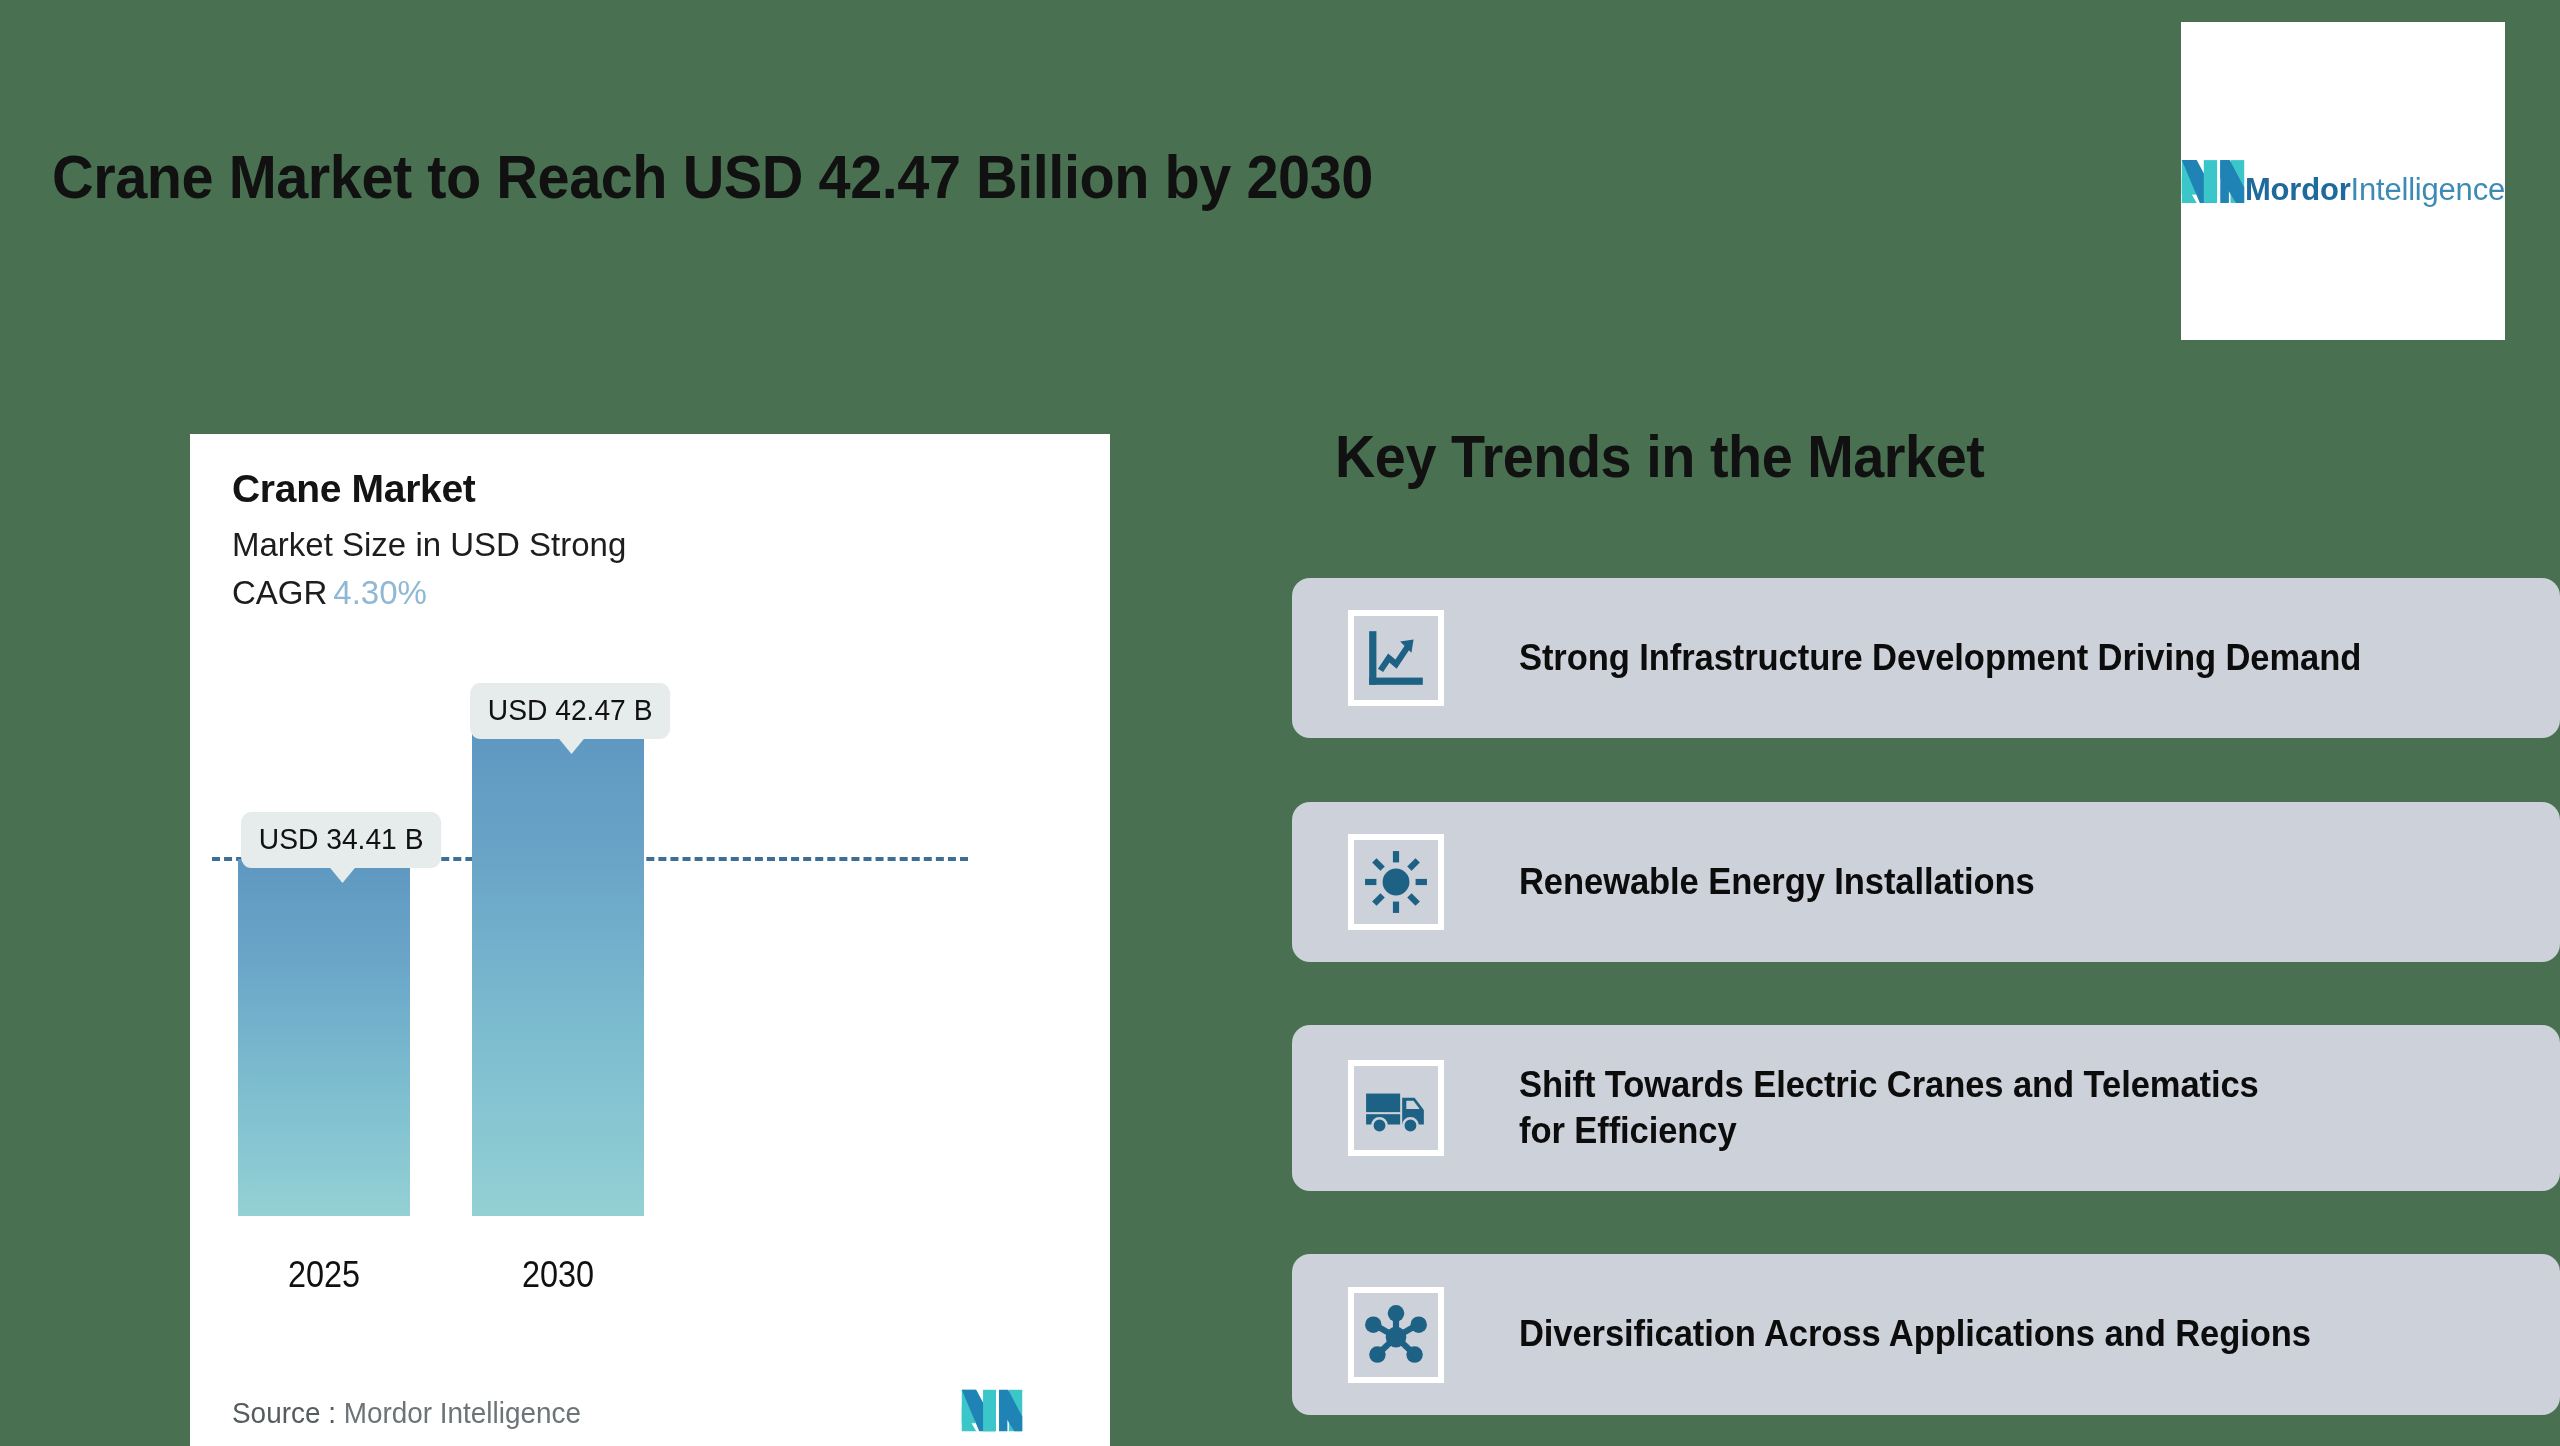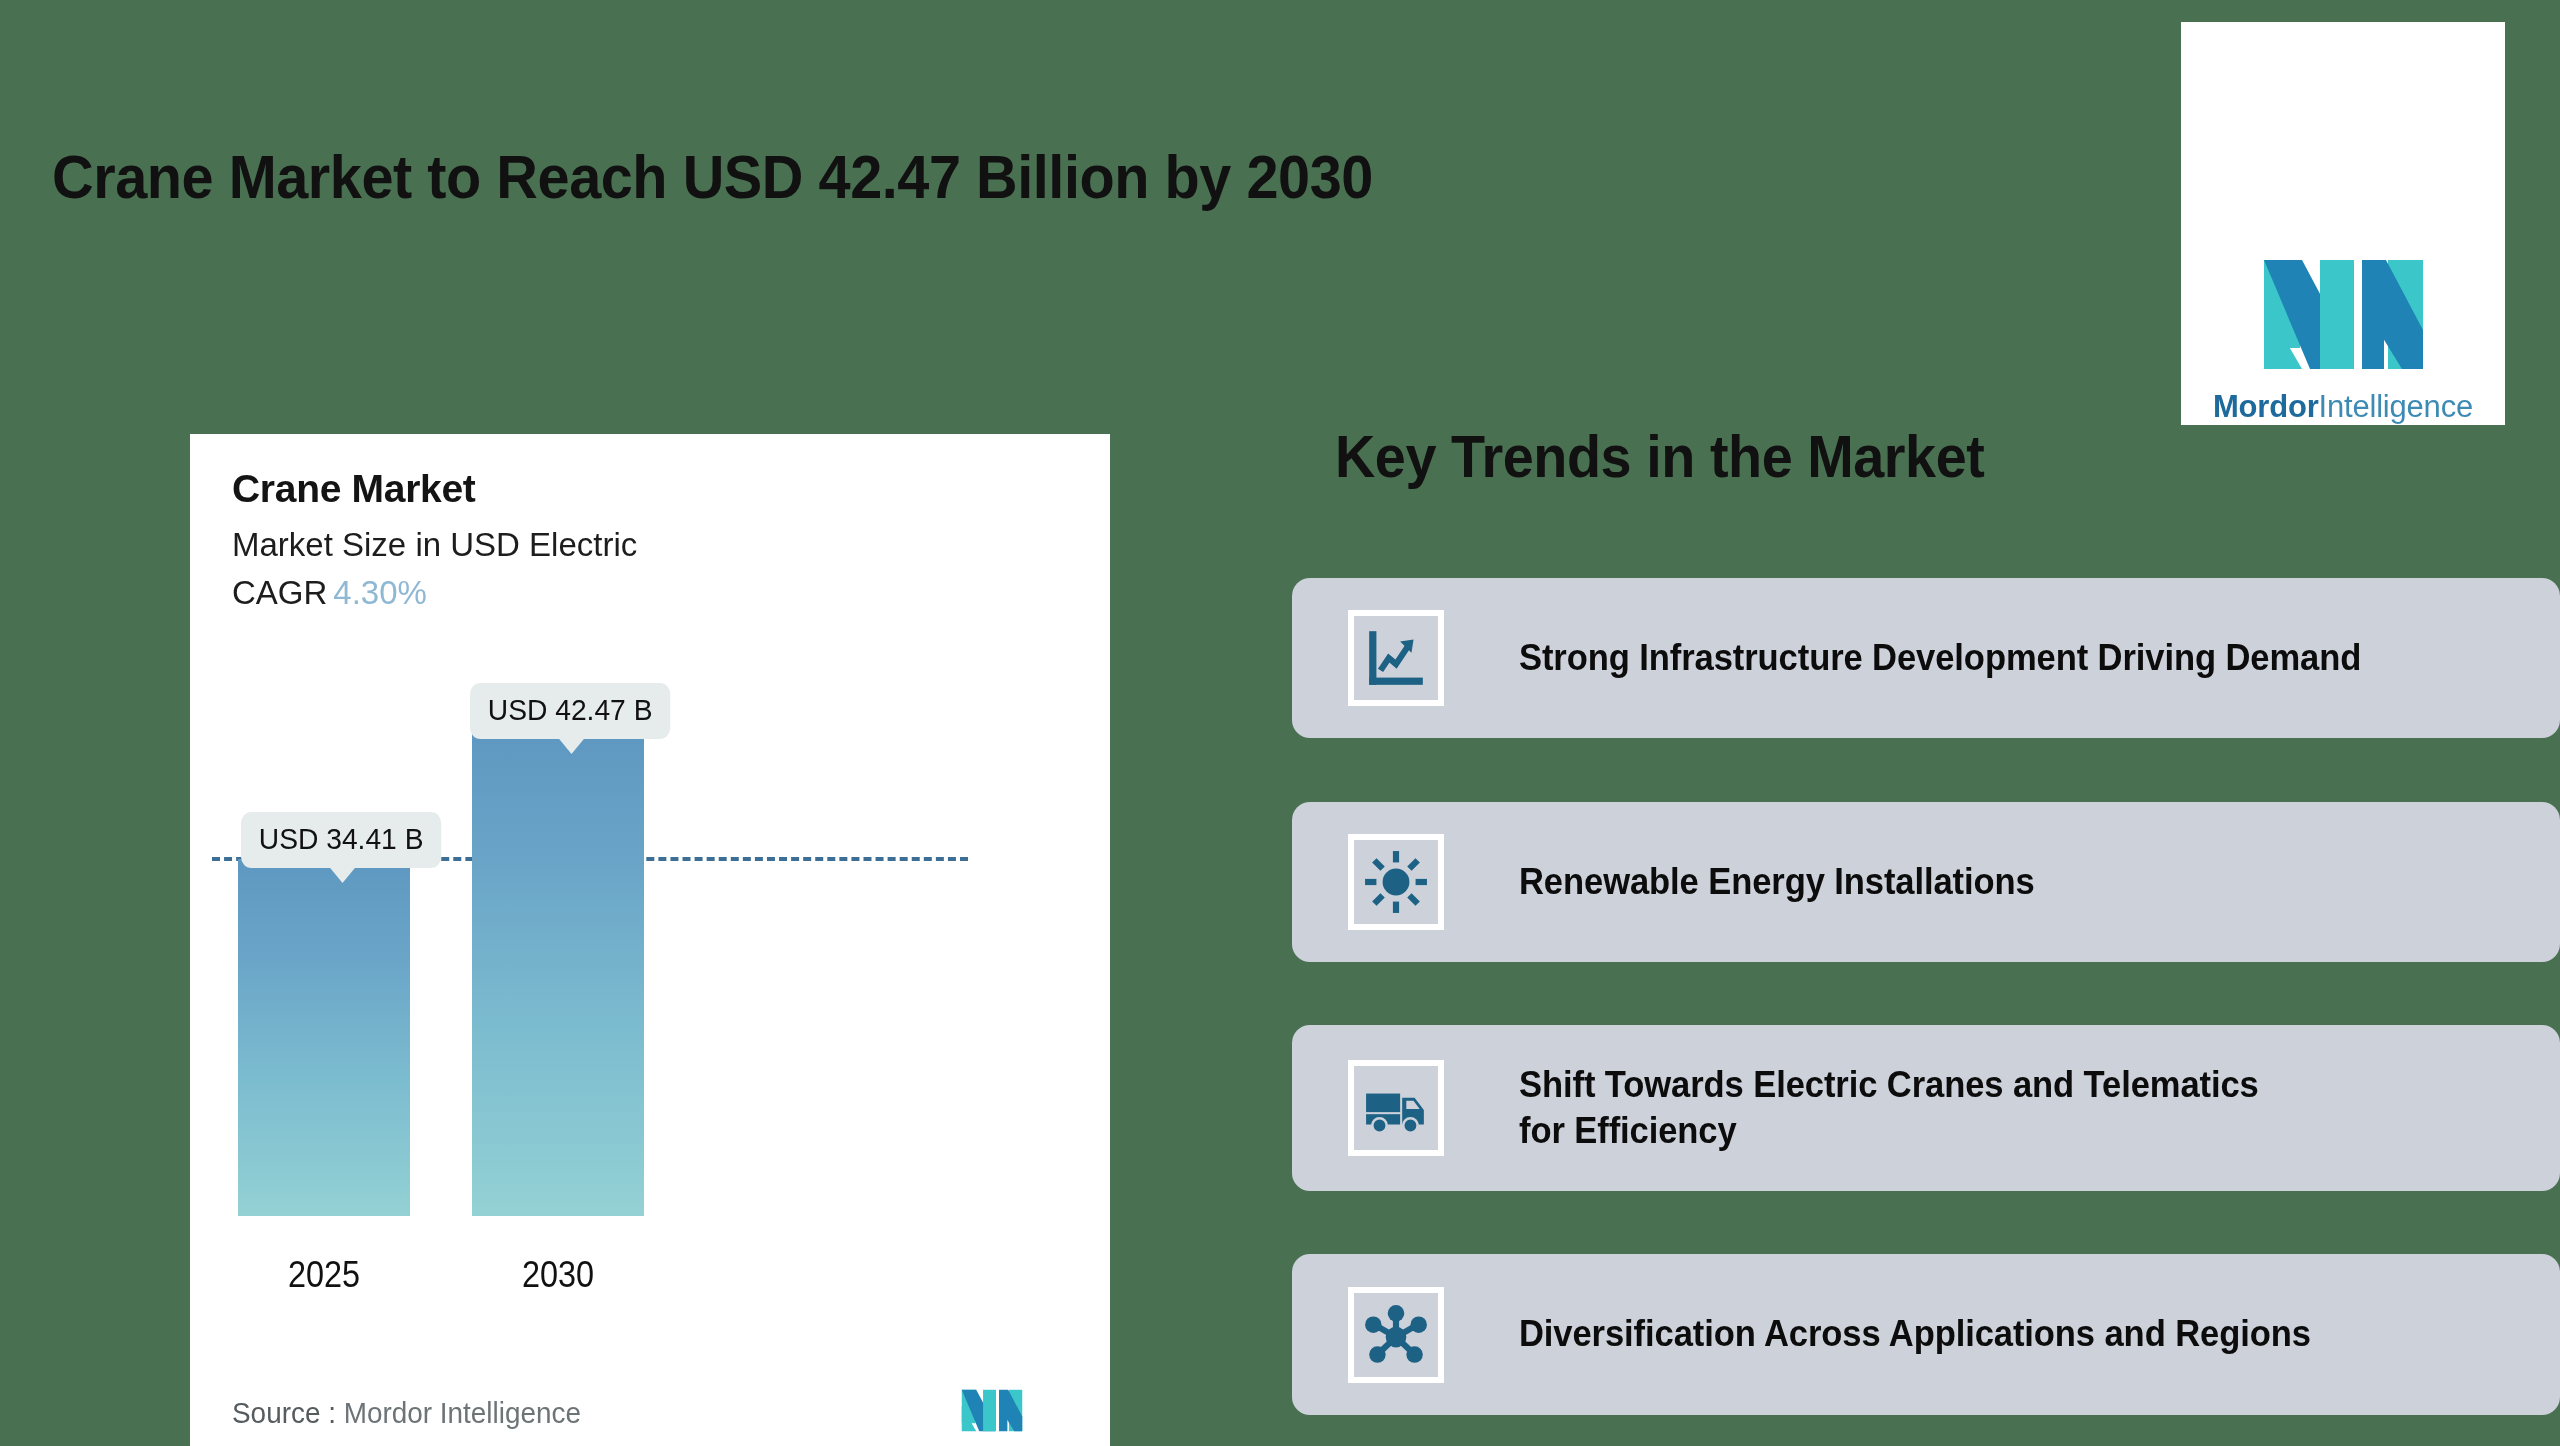--- a/index.html
+++ b/index.html
@@ -18,24 +18,24 @@
     font-weight:700; font-size:62px; line-height:1.05;
     letter-spacing:-0.5px;
     color:#111111;
     transform:scaleX(0.93); transform-origin:left center;
     white-space:nowrap;
   }
 
   
   .logo-box {
     position:absolute; left:2181px; top:0px;
-    width:324px; height:403px;
+    width:324px; height:318px;
     background:#ffffff;
-    display:flex; flex-direction:column;
-    align-items:center; justify-content:flex-end;
+    display:flex; flex-direction:row;
+    align-items:center; justify-content:space-between;
   }
   .logo-mark { width:163px; height:113px; display:block; }
   .logo-word {
     margin-top:18px;
     font-size:31px; letter-spacing:-0.2px;
     white-space:nowrap;
   }
   .logo-word .b { font-weight:700; color:#1f6a9c; }
   .logo-word .l { font-weight:400; color:#3d8bb5; }
 
@@ -176,21 +176,21 @@
       <polygon points="100,2 100,111 122,111 122,38" fill="#1f84b5"></polygon>
     </svg>
     <div class="logo-word">
       <span class="b">Mordor</span><span class="l">Intelligence</span>
     </div>
   </div>
 
   <div class="chart-card">
 
     <div class="chart-title">Crane Market</div>
-    <div class="chart-sub">Market Size in USD Electric</div>
+    <div class="chart-sub">Market Size in USD Strong</div>
     <div class="chart-cagr">
       <span>CAGR</span><span class="val">4.30%</span>
     </div>
 
     <div class="plot">
 
       <div class="refline"></div>
 
       <div class="bar bar-2025"></div>
       <div class="bar bar-2030"></div>

